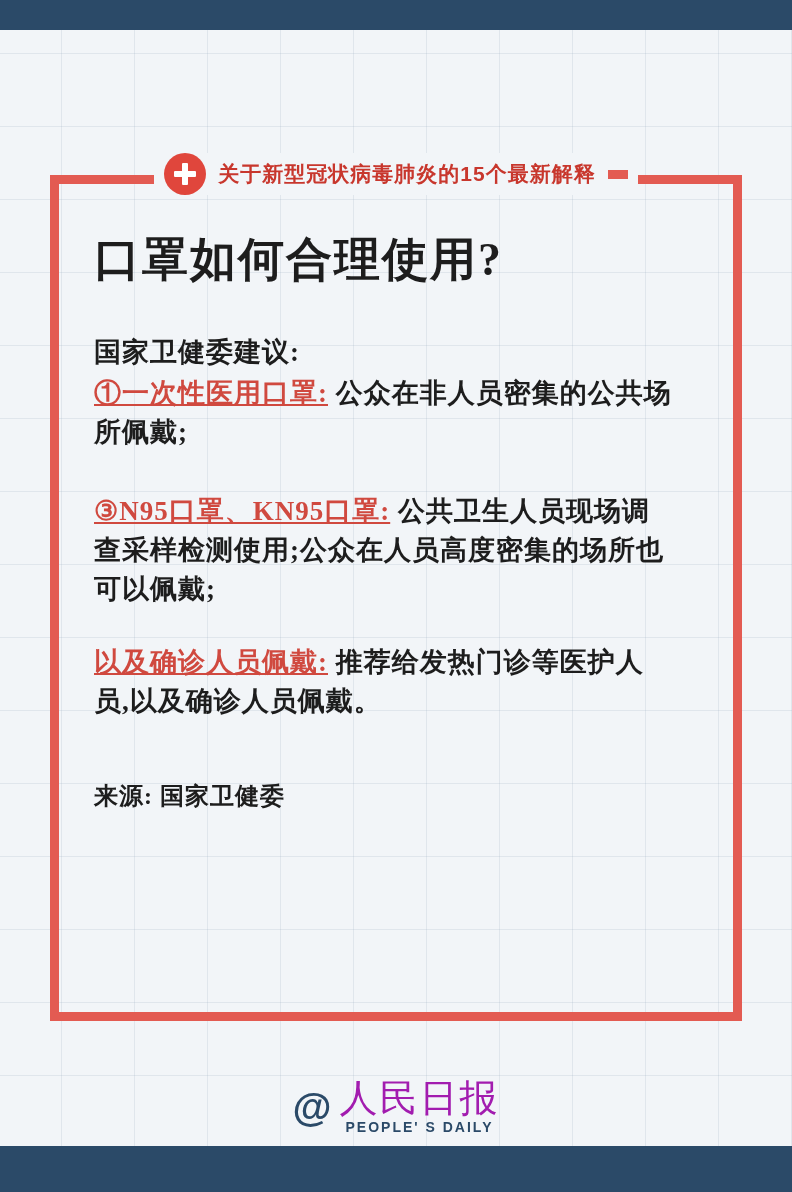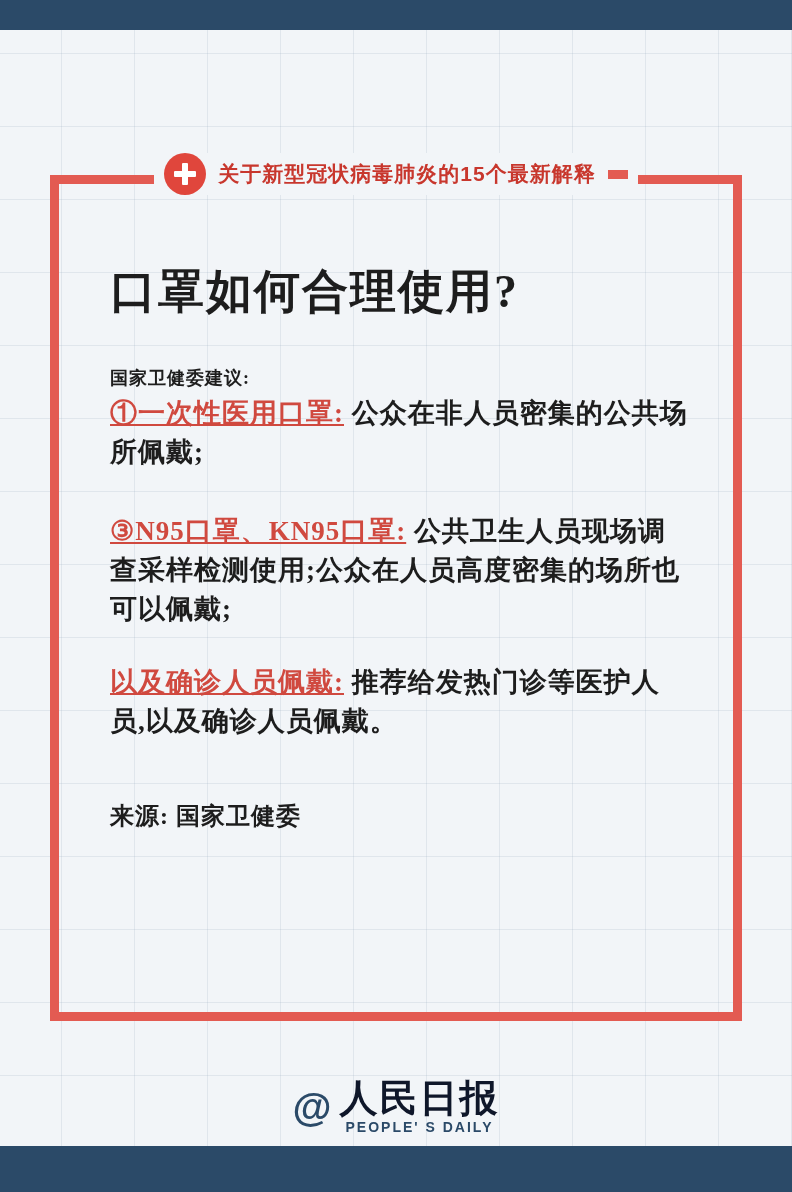--- a/index.html
+++ b/index.html
@@ -104,36 +104,35 @@
   .header-tick {
     width: 20px;
     height: 9px;
     background: #e35b52;
     flex: 0 0 auto;
   }
 
   
   .content {
     position: absolute;
-    left: 110px;
+    left: 94px;
     top: 235px;
     width: 580px;
-    margin-top: 32px;
   }
   .title {
     font-family: "Liberation Serif", "DejaVu Serif", serif;
     font-weight: bold;
     font-size: 46px;
     color: #1d1d1d;
     letter-spacing: 2px;
     margin: 0 0 48px 0;
     line-height: 1.1;
   }
   .lead {
-    font-size: 18px;
+    font-size: 27px;
     font-weight: bold;
     color: #1d1d1d;
     letter-spacing: 1px;
     margin-bottom: 4px;
   }
   .item {
     margin-bottom: 34px;
     font-size: 27px;
     font-weight: bold;
     line-height: 1.45;
@@ -176,22 +175,22 @@
   }
   .logo-text {
     display: flex;
     flex-direction: column;
     align-items: center;
     line-height: 1;
   }
   .logo-cn {
     font-family: "Liberation Serif", "DejaVu Serif", serif;
     font-size: 38px;
-    font-weight: bold;
-    color: #0f172a;
+    font-weight: normal;
+    color: #a21caf;
     letter-spacing: 2px;
   }
   .logo-en {
     font-family: "Liberation Sans", "DejaVu Sans", sans-serif;
     font-size: 14px;
     font-weight: bold;
     color: #2b4a68;
     letter-spacing: 2px;
     margin-top: 3px;
   }

